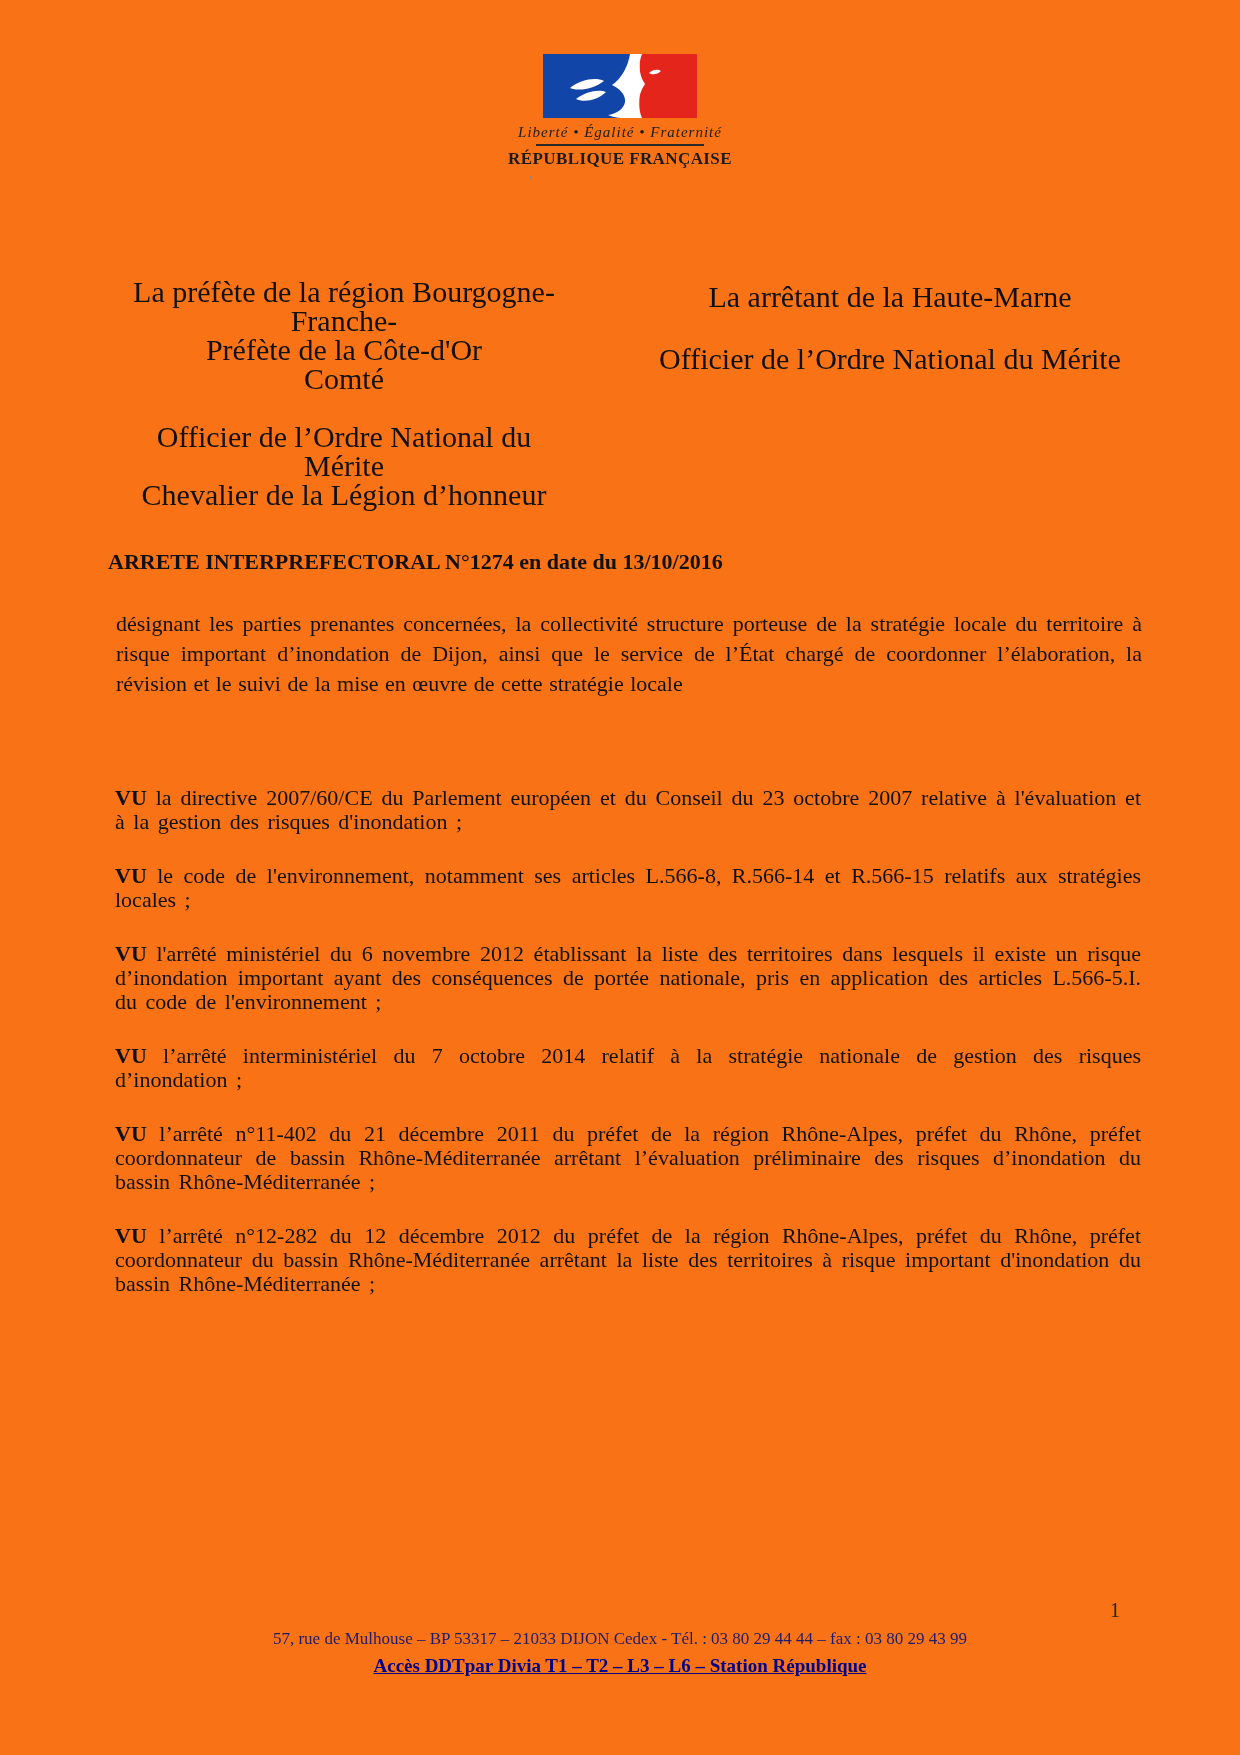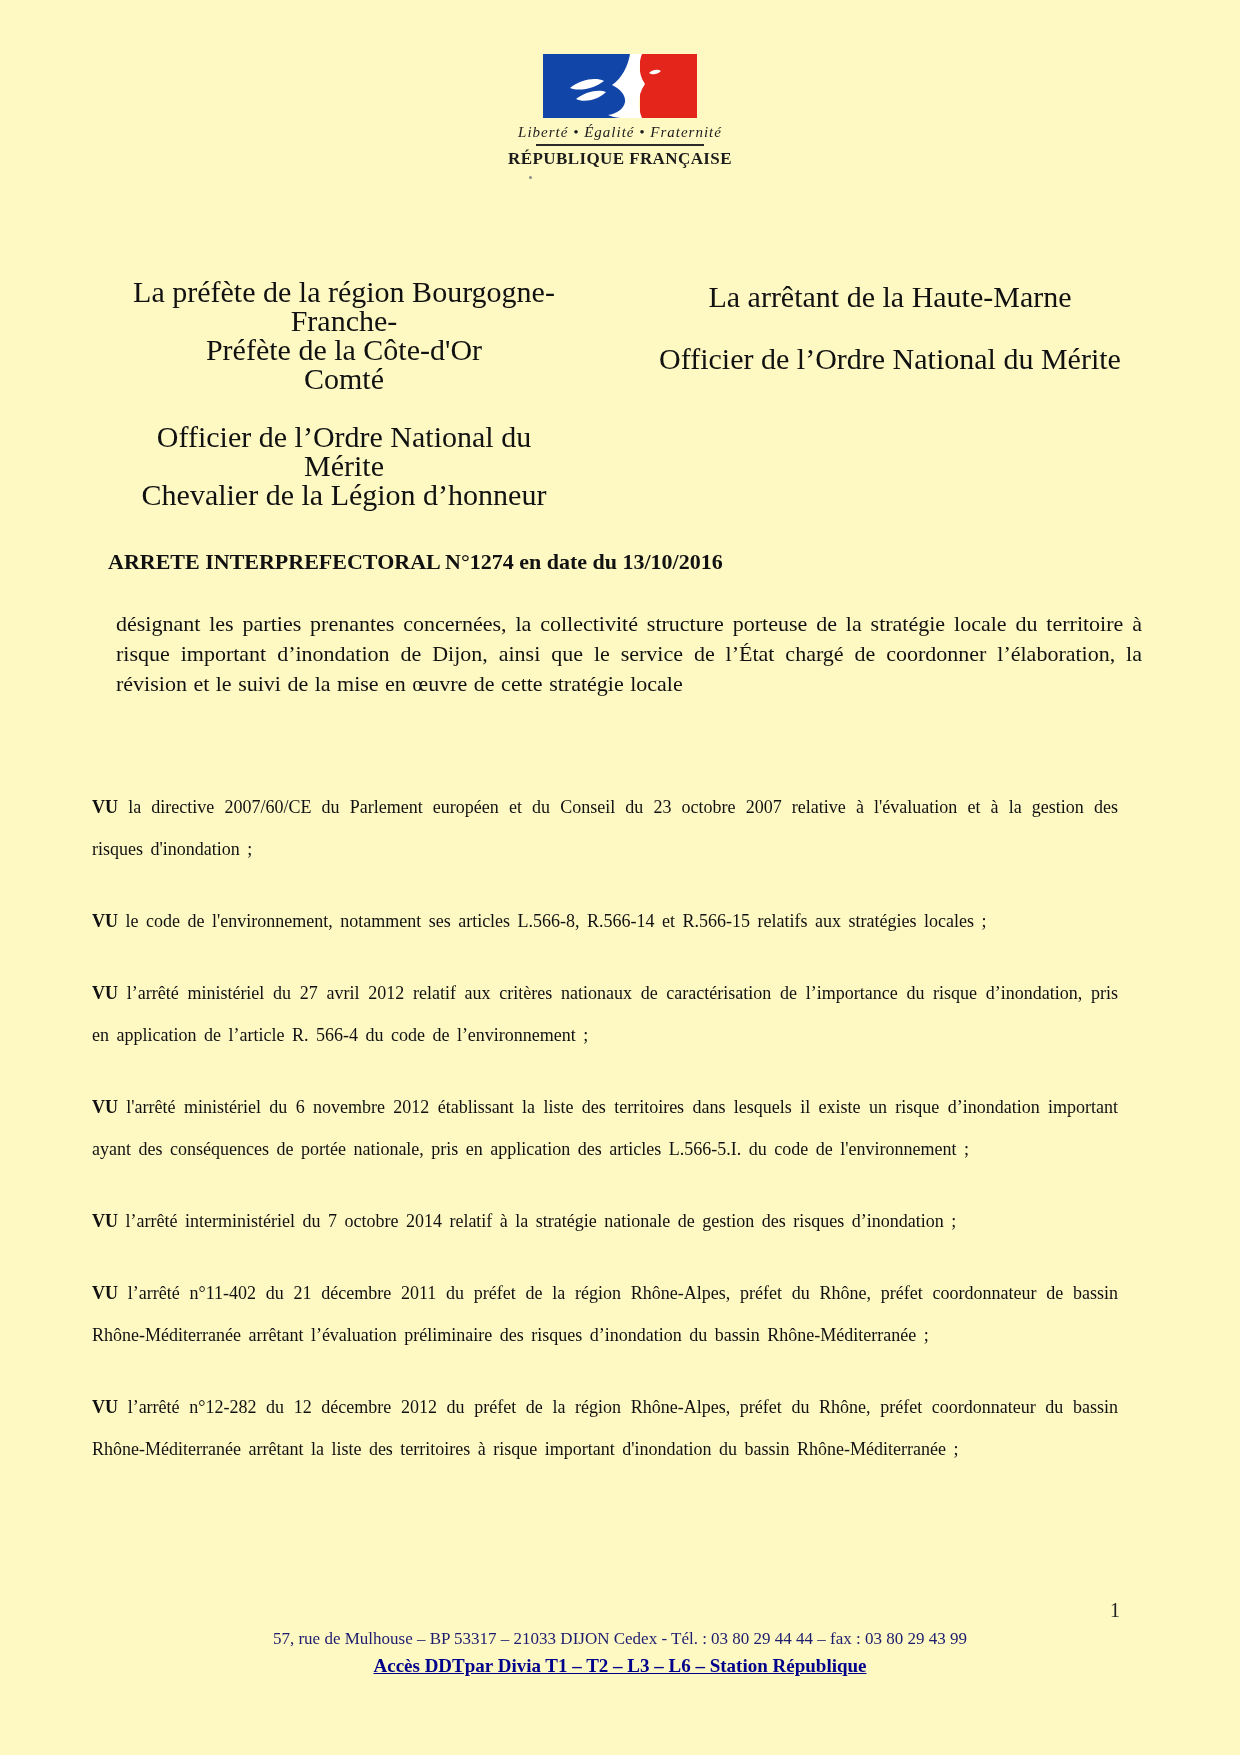--- a/index.html
+++ b/index.html
@@ -1,20 +1,20 @@
 <!DOCTYPE html>
 <html lang="fr" style="--flag_blue: #1245A8; --flag_red: #E4251B; --footer_navy: #1c1c6e; --link_blue: #00008B;"><head>
 <meta charset="utf-8">
 <style>
   html,body{margin:0;padding:0;background:#e8e8e8;}
   .page{
     position:relative;
     width:1240px;height:1755px;
     margin:0 auto;
-    background:#fef9c3;
+    background:#f97316;
     font-family:"Liberation Serif", serif;
     color:#111111;
     overflow:hidden;
   }
   
   .logo{position:absolute;top:54px;left:0;right:0;text-align:center;}
   .flag{width:154px;height:64px;display:block;margin:0 auto;}
   .fb{fill:var(--flag_blue,#1245A8);}
   .fr{fill:var(--flag_red,#E4251B);}
   .fw{fill:#ffffff;}
@@ -25,21 +25,21 @@
   
   .hdr{position:absolute;font-size:30px;line-height:29px;text-align:center;}
   .hdr-left{top:277px;left:118px;width:452px;}
   .hdr-right{top:282px;left:642px;width:496px;}
   .gap-above{margin-top:29px;}
   .gap-above-lg{margin-top:33px;}
   
   .title{position:absolute;top:549px;left:108px;width:1026px;font-size:22px;font-weight:bold;}
   .intro{position:absolute;top:601px;left:108px;width:1026px;margin:8px;
          font-size:22px;line-height:30px;text-align:justify;word-spacing:1px;}
-  .vu-list{position:absolute;top:786px;left:92px;width:1026px;font-size:18px;line-height:42px;}
+  .vu-list{position:absolute;top:786px;left:115px;width:1026px;font-size:22px;line-height:24px;}
   .vu-list p{margin:0 0 30px;text-align:justify;word-spacing:3px;}
   .vu-list strong{font-weight:bold;}
   
   .page-number{position:absolute;top:1599px;left:1110px;font-size:20px;color:#222;}
   .footer{position:absolute;top:1629px;left:0;right:0;text-align:center;}
   .addr{font-size:17px;color:var(--footer_navy,#1c1c6e);}
   .footer a{display:block;font-size:19px;font-weight:bold;
             color:var(--link_blue,#00008B);text-decoration:underline;margin-top:6px;cursor:pointer;}
 </style>
 </head>
@@ -75,21 +75,20 @@
     <div class="gap-above-lg">Officier de l’Ordre National du Mérite</div>
   </div>
 
   <div class="title">ARRETE INTERPREFECTORAL N°1274 en date du 13/10/2016</div>
 
   <p class="intro">désignant les parties prenantes concernées, la collectivité structure porteuse de la stratégie locale du territoire à risque important d’inondation de Dijon, ainsi que le service de l’État chargé de coordonner l’élaboration, la révision et le suivi de la mise en œuvre de cette stratégie locale</p>
 
   <div class="vu-list">
     <p><strong>VU</strong><span> la directive 2007/60/CE du Parlement européen et du Conseil du 23 octobre 2007 relative à l'évaluation et à la gestion des risques d'inondation ;</span></p>
     <p><strong>VU</strong><span> le code de l'environnement, notamment ses articles L.566-8, R.566-14 et R.566-15 relatifs aux stratégies locales ;</span></p>
-    <p><strong>VU</strong><span> l’arrêté ministériel du 27 avril 2012 relatif aux critères nationaux de caractérisation de l’importance du risque d’inondation, pris en application de l’article R. 566-4 du code de l’environnement ;</span></p>
     <p><strong>VU</strong><span> l'arrêté ministériel du 6 novembre 2012 établissant la liste des territoires dans lesquels il existe un risque d’inondation important ayant des conséquences de portée nationale, pris en application des articles L.566-5.I. du code de l'environnement ;</span></p>
     <p><strong>VU</strong><span> l’arrêté interministériel du 7 octobre 2014 relatif à la stratégie nationale de gestion des risques d’inondation ;</span></p>
     <p><strong>VU</strong><span> l’arrêté n°11-402 du 21 décembre 2011 du préfet de la région Rhône-Alpes, préfet du Rhône, préfet coordonnateur de bassin Rhône-Méditerranée arrêtant l’évaluation préliminaire des risques d’inondation du bassin Rhône-Méditerranée ;</span></p>
     <p><strong>VU</strong><span> l’arrêté n°12-282 du 12 décembre 2012 du préfet de la région Rhône-Alpes, préfet du Rhône, préfet coordonnateur du bassin Rhône-Méditerranée arrêtant la liste des territoires à risque important d'inondation du bassin Rhône-Méditerranée ;</span></p>
   </div>
 
   <div class="page-number">1</div>
 
   <div class="footer">
     <div class="addr">57, rue de Mulhouse – BP 53317 – 21033 DIJON Cedex - Tél. : 03 80 29 44 44 – fax : 03 80 29 43 99</div>

